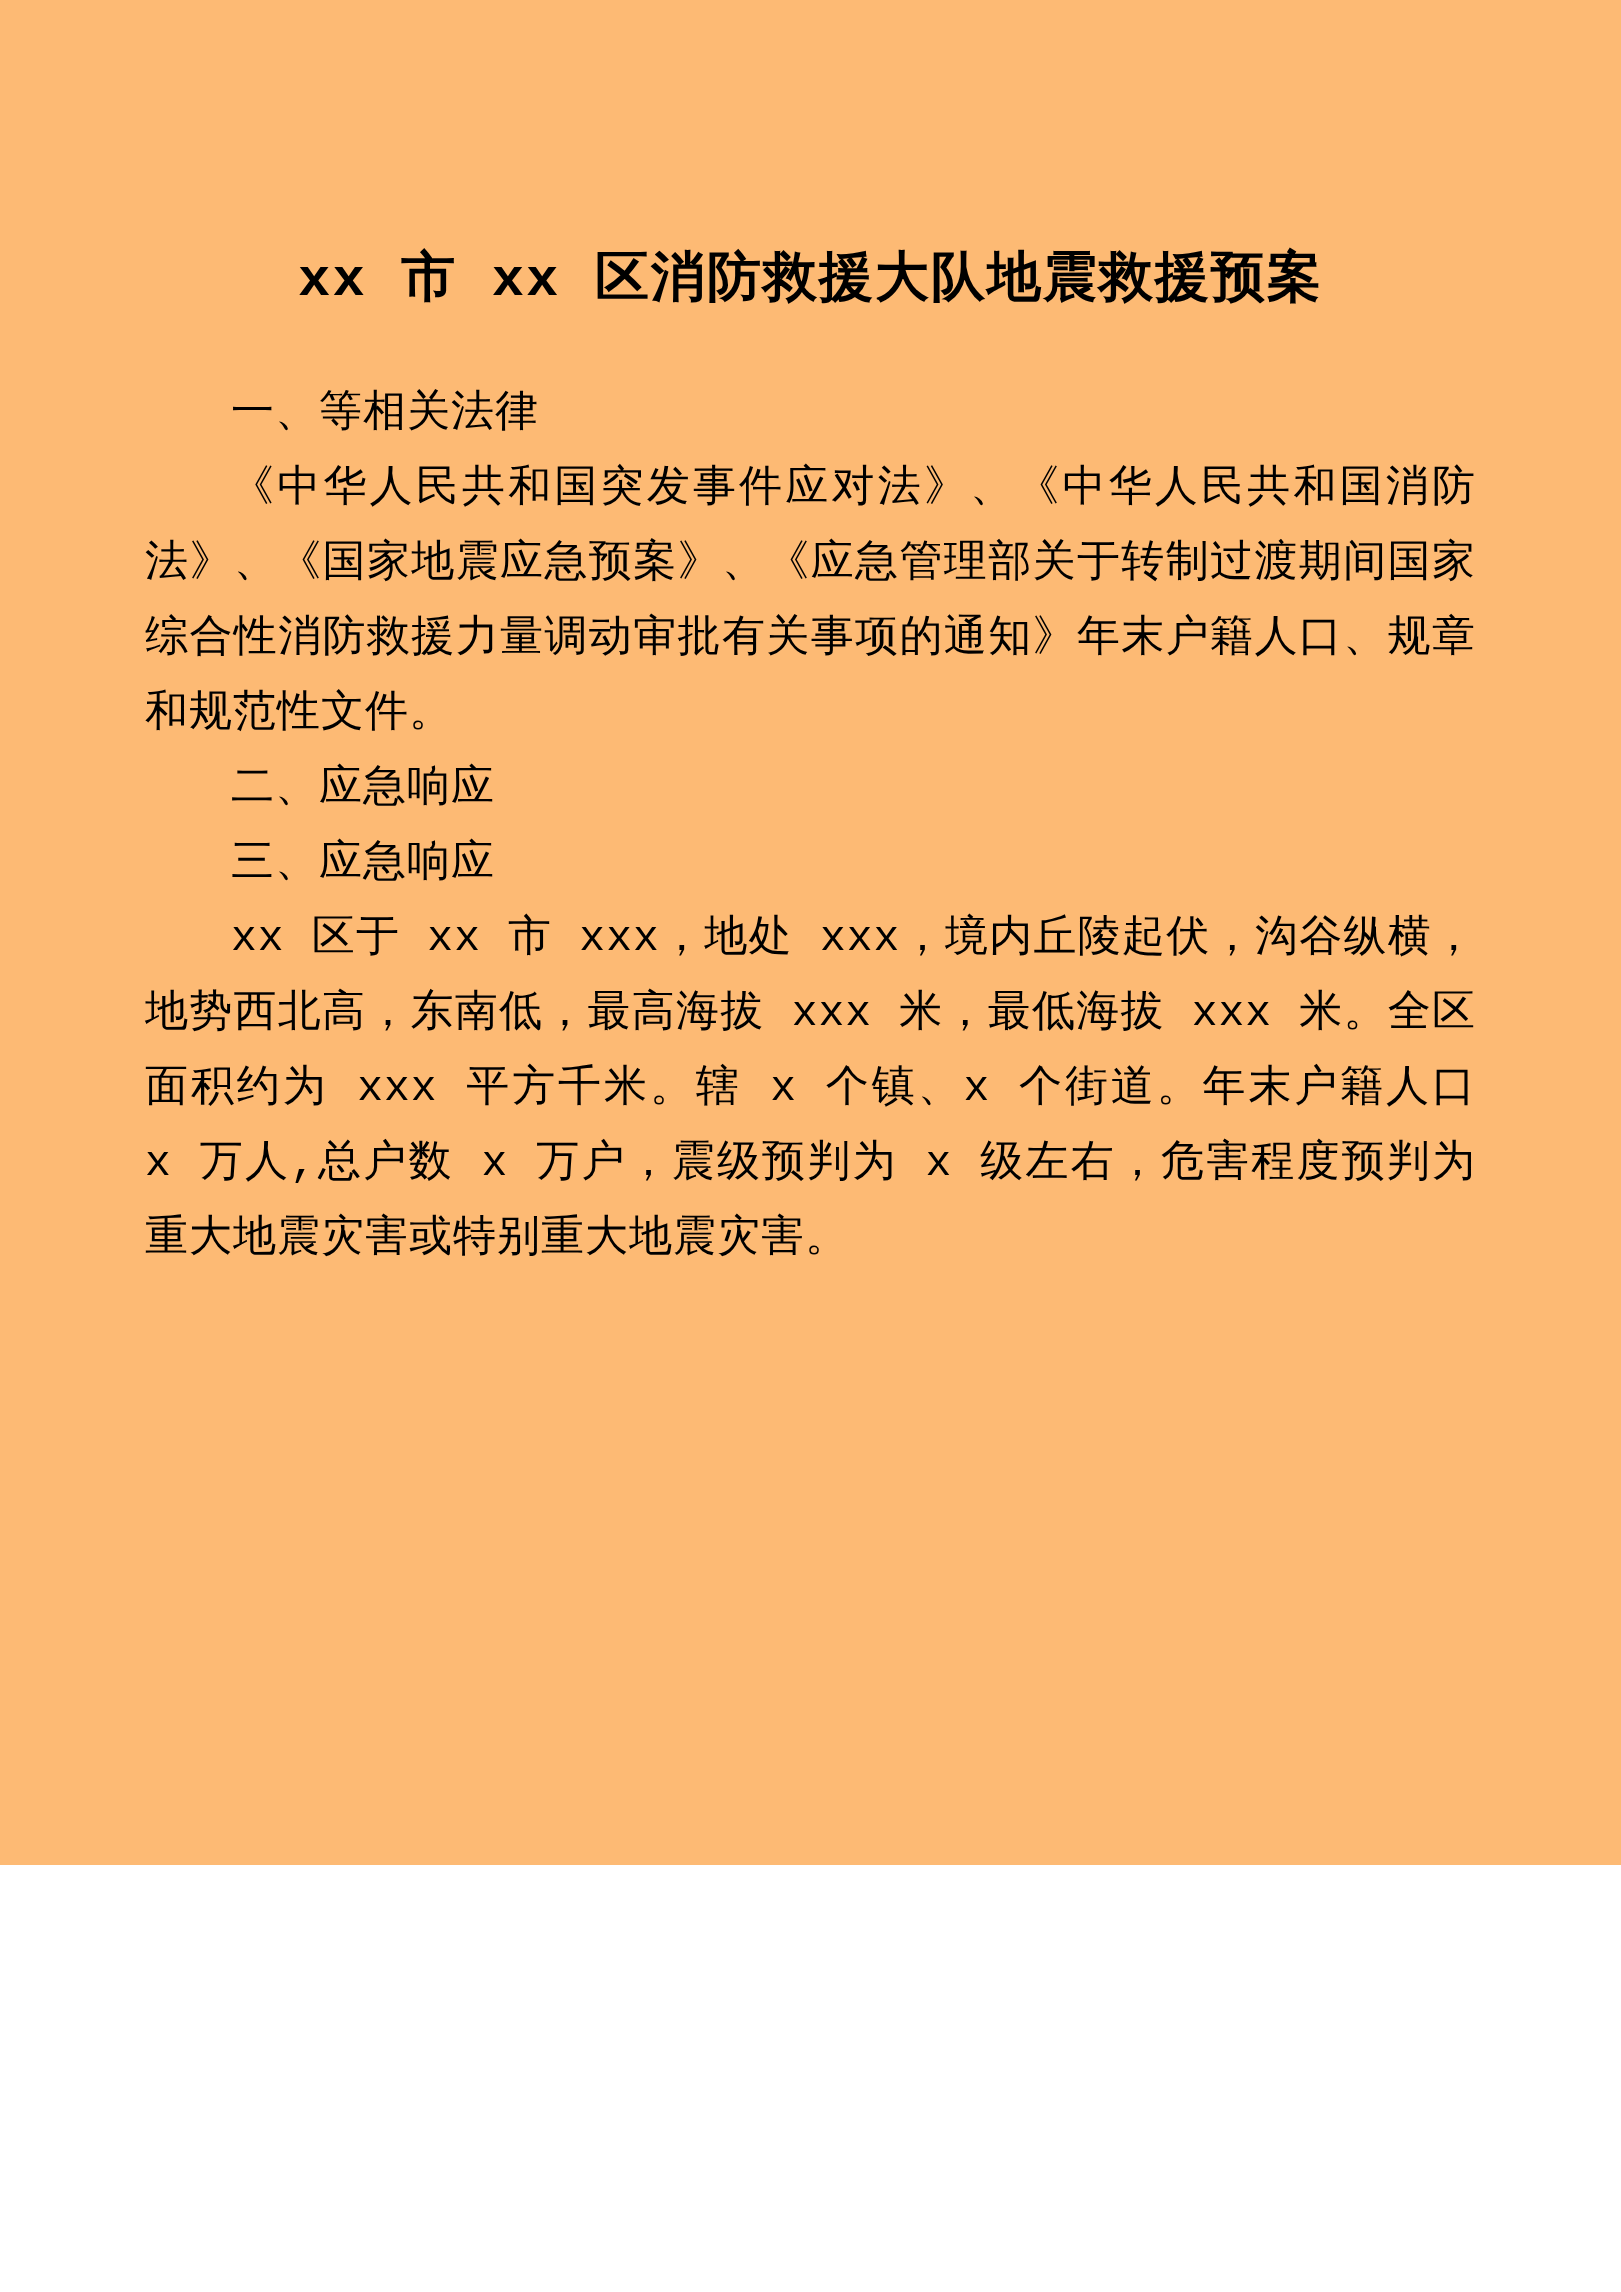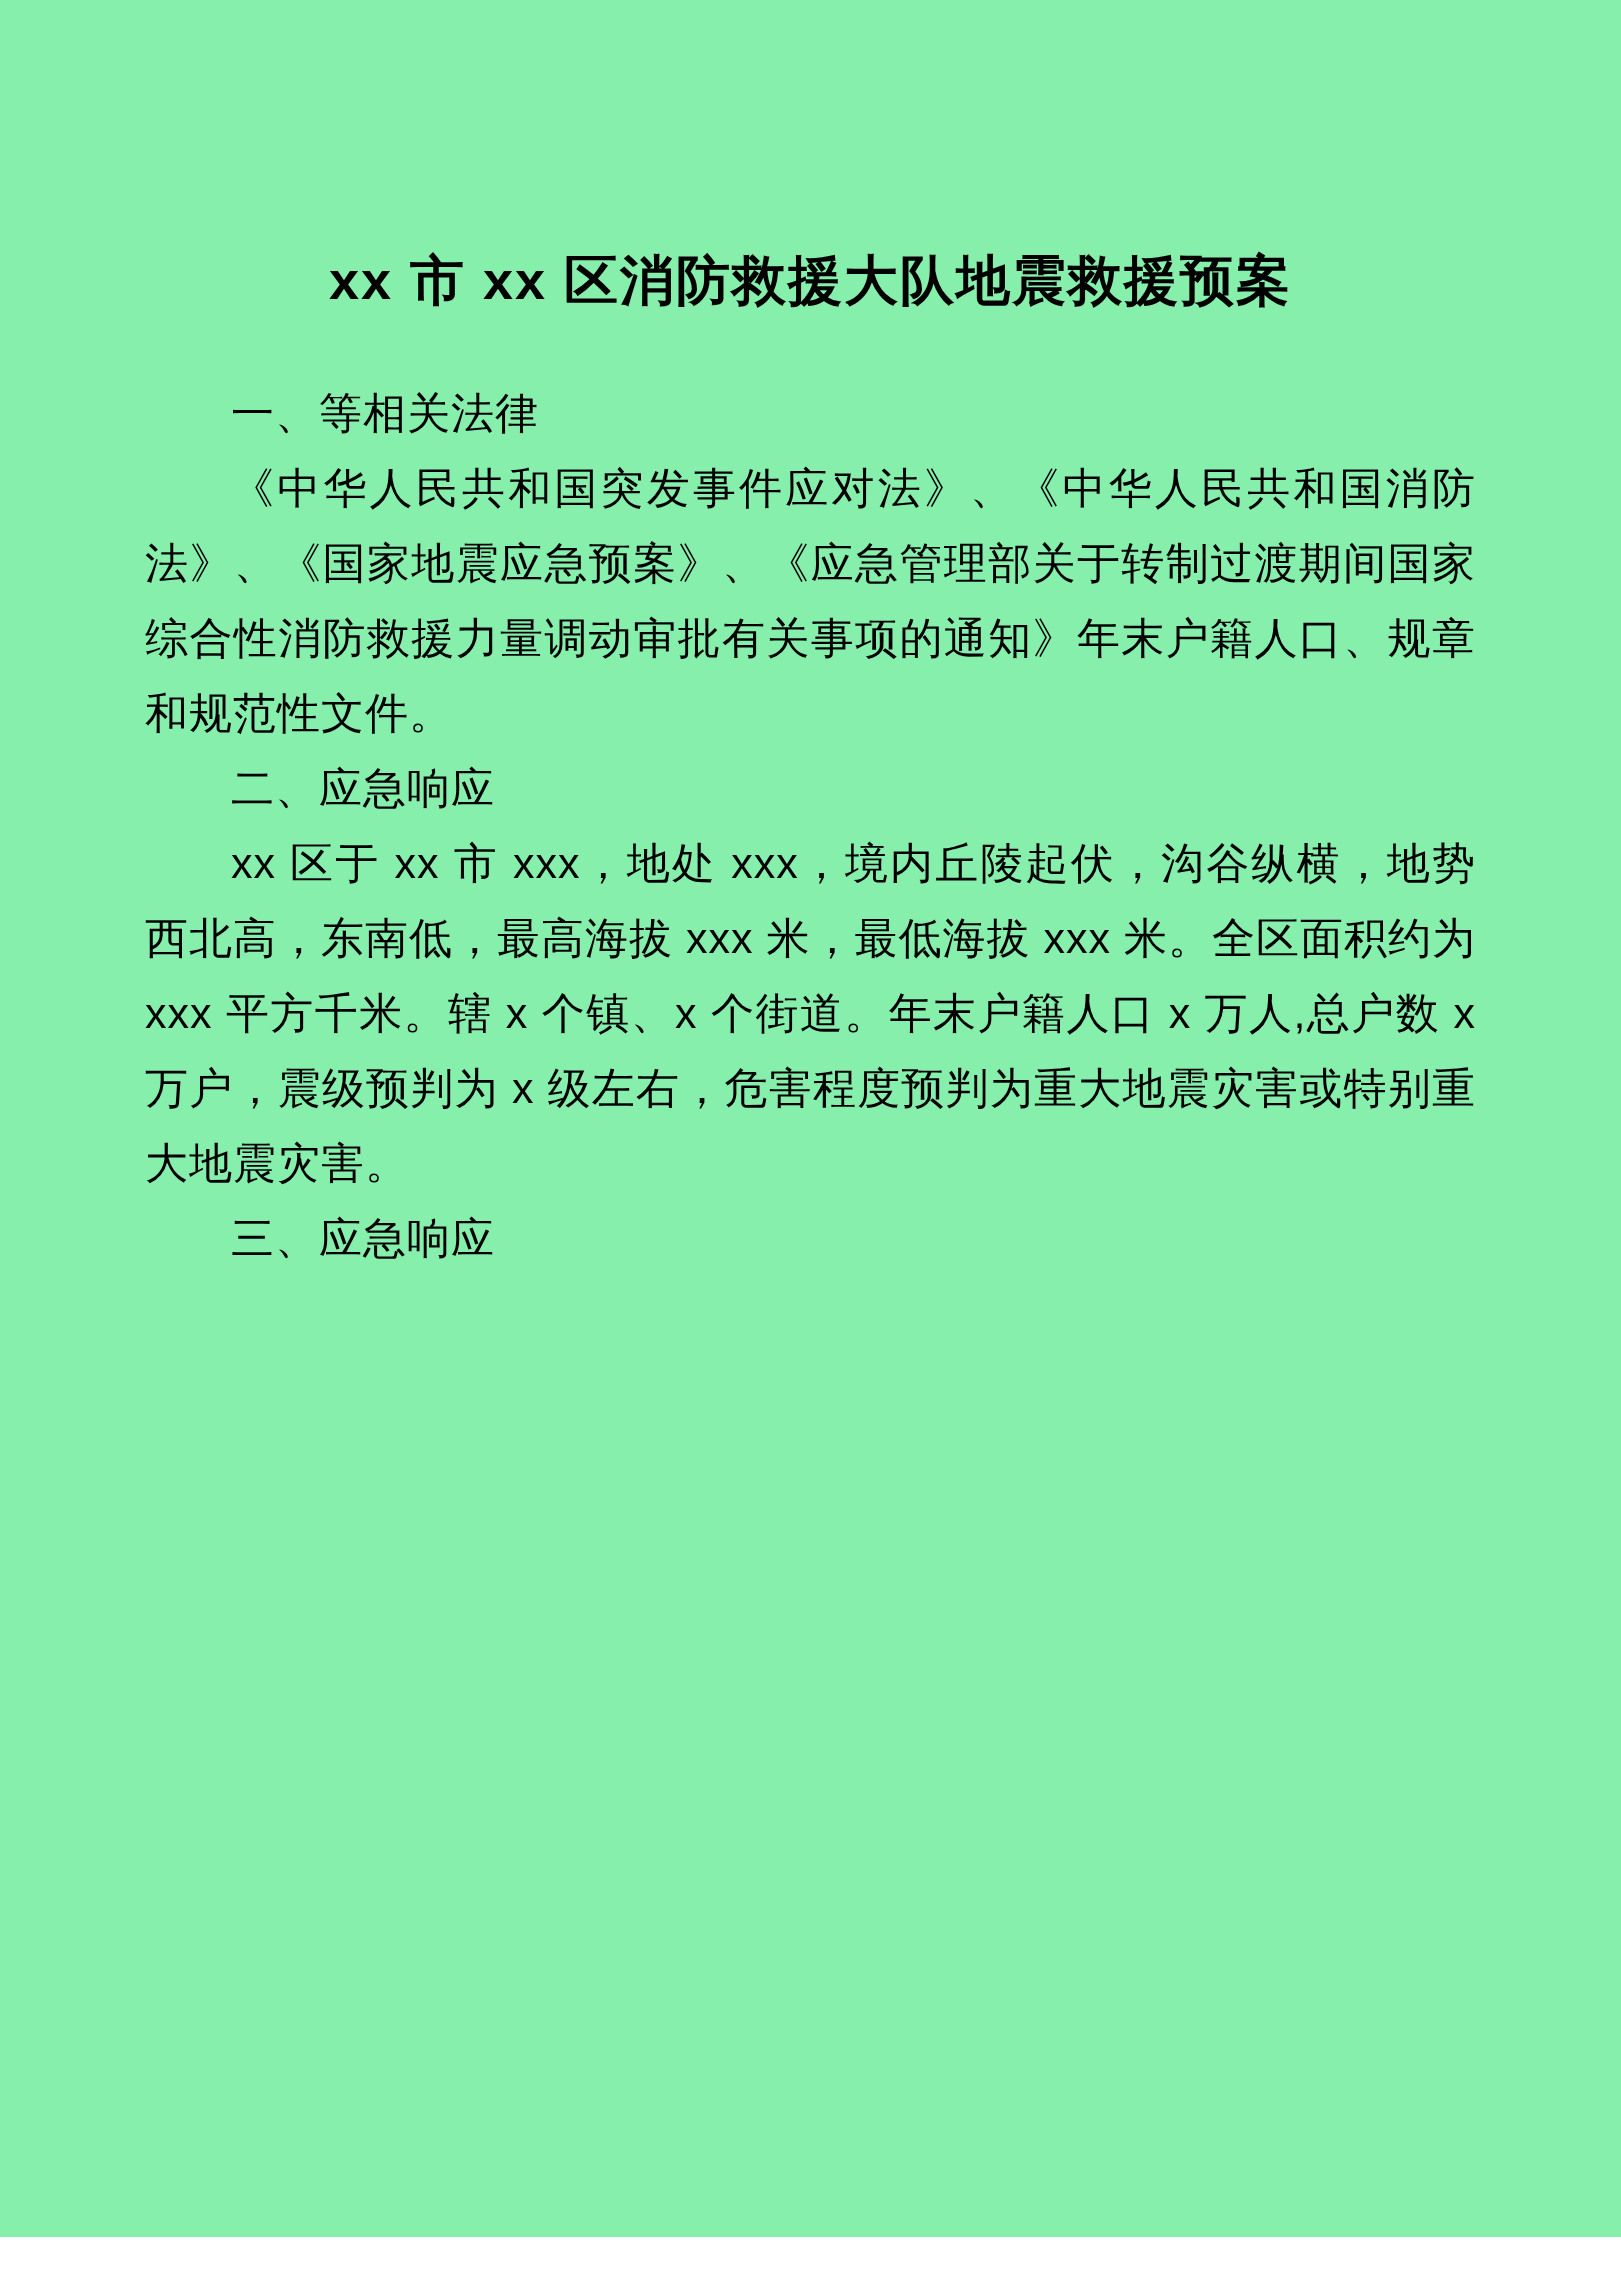--- a/index.html
+++ b/index.html
@@ -3,27 +3,27 @@
 <meta charset="utf-8">
 <style>
   html, body {
     margin: 0;
     padding: 0;
     background: #ffffff;
   }
   .page {
     position: relative;
     width: 1621px;
-    height: 2237px;
+    height: 1865px;
     margin: 0 auto;
-    background: #86efac;
+    background: #fdba74;
     color: #000000;
     box-sizing: border-box;
     padding: 247px 145px 0 145px;
-    font-family: Liberation Sans, sans-serif;
+    font-family: Liberation Mono, monospace;
     overflow: hidden;
   }
   .doc-title {
     font-size: 54px;
     font-weight: 700;
     line-height: 1.25;
     text-align: center;
     letter-spacing: 2px;
     margin: 0 0 61px 0;
   }
@@ -47,19 +47,19 @@
 
   <h1 class="doc-title">xx 市 xx 区消防救援大队地震救援预案</h1>
 
 
   <p class="block">一、等相关法律</p>
 
   <p class="block">《中华人民共和国突发事件应对法》、《中华人民共和国消防法》、《国家地震应急预案》、《应急管理部关于转制过渡期间国家综合性消防救援力量调动审批有关事项的通知》年末户籍人口、规章和规范性文件。</p>
 
   <p class="block">二、应急响应</p>
 
+  <p class="block">三、应急响应</p>
+
   <p class="block">xx 区于 xx 市 xxx，地处 xxx，境内丘陵起伏，沟谷纵横，地势西北高，东南低，最高海拔 xxx 米，最低海拔 xxx 米。全区面积约为 xxx 平方千米。辖 x 个镇、x 个街道。年末户籍人口 x 万人,总户数 x 万户，震级预判为 x 级左右，危害程度预判为重大地震灾害或特别重大地震灾害。</p>
-
-  <p class="block">三、应急响应</p>
 
 
 </div>
 
 
 </body></html>

